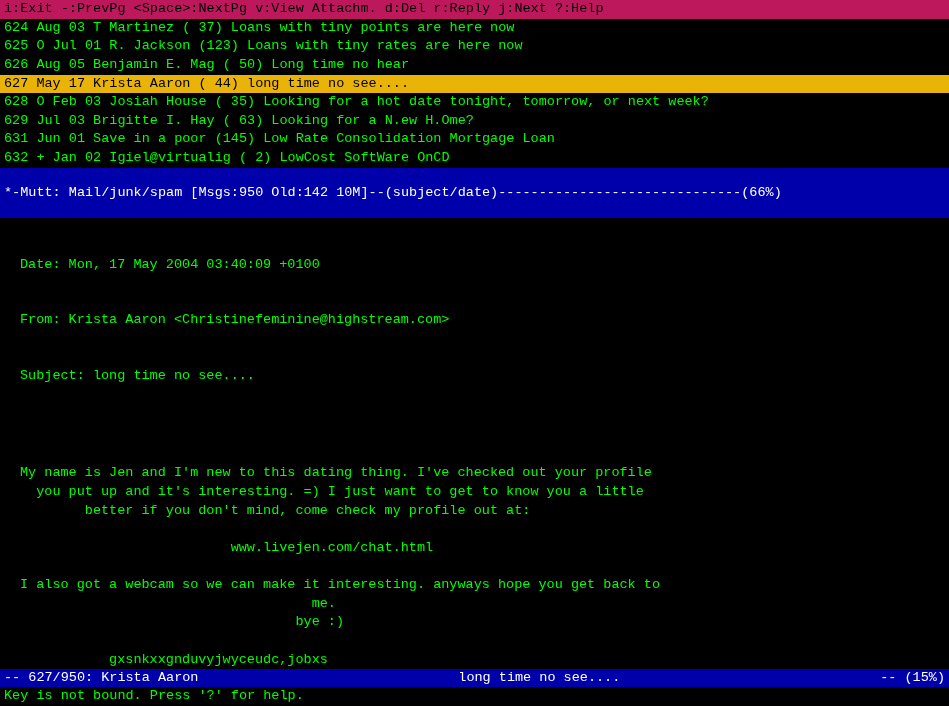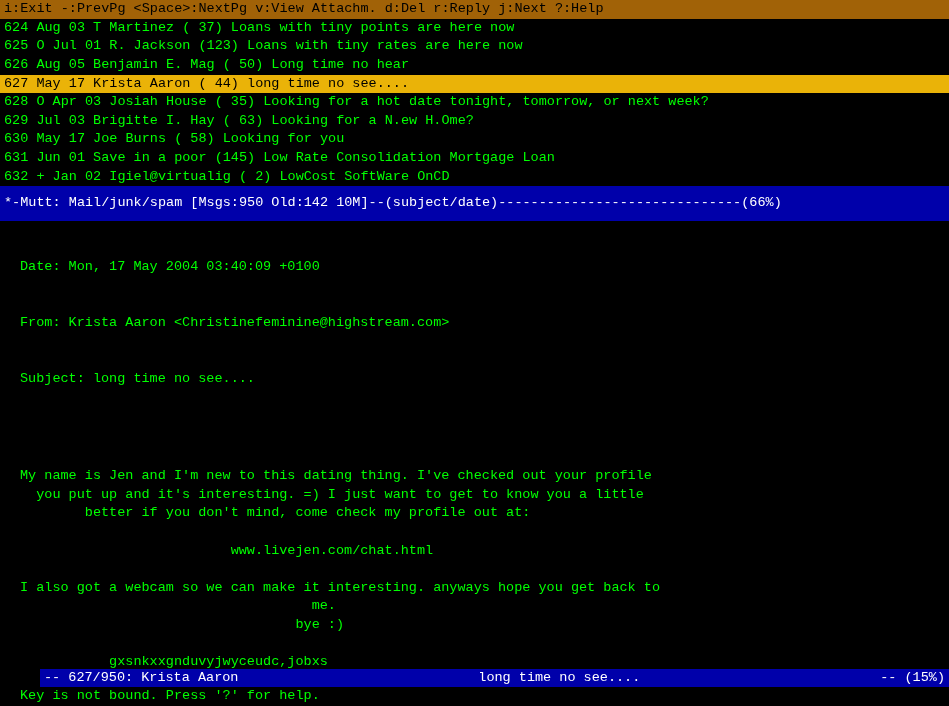--- a/index.html
+++ b/index.html
@@ -13,21 +13,21 @@
       height: 706px;
       overflow: hidden;
     }
     .screen {
       width: 949px;
       height: 706px;
       display: flex;
       flex-direction: column;
     }
     .top-bar {
-      background: #a16207;
+      background: #be185d;
       color: #000;
       padding: 0 4px;
       white-space: nowrap;
       flex-shrink: 0;
     }
     .top-bar span { color: #000; }
     .email-list {
       flex-shrink: 0;
       border-radius: 7px;
     }
@@ -36,21 +36,21 @@
       padding: 0 4px;
       color: #00ff00;
     }
     .email-row.selected {
       background: #eab308;
       color: #000;
     }
     .status-bar {
       background: #0000aa;
       color: #ffffff;
-      padding: 8px 4px;
+      padding: 16px 4px;
       white-space: nowrap;
       flex-shrink: 0;
     }
     .message-area {
       flex: 1;
       padding: 0 20px;
       color: #00ff00;
       white-space: pre;
       overflow: hidden;
     }
@@ -61,46 +61,44 @@
       color: #00ff00;
     }
     .bottom-status {
       background: #0000aa;
       color: #ffffff;
       padding: 0 4px;
       white-space: nowrap;
       flex-shrink: 0;
       display: flex;
       justify-content: space-between;
-      margin-left: 40px;
     }
     .bottom-info {
       color: #00ff00;
-      padding: 0 20px;
+      padding: 0 4px;
       white-space: nowrap;
       flex-shrink: 0;
     }
   </style>
 </head>
 <body>
 
 <div class="screen">
 
   <div class="top-bar">
     <span>i:Exit  -:PrevPg  &lt;Space&gt;:NextPg  v:View Attachm.  d:Del  r:Reply  j:Next  ?:Help</span>
   </div>
 
   <div class="email-list" id="email-list">
       <div class="email-row">624   Aug 03 T Martinez        ( 37) Loans with tiny points are here now</div>
       <div class="email-row">625 O Jul 01 R. Jackson        (123) Loans with tiny rates are here now</div>
       <div class="email-row">626   Aug 05 Benjamin E. Mag   ( 50) Long time no hear</div>
       <div class="email-row selected">627   May 17 Krista Aaron      ( 44) long time no see....</div>
-      <div class="email-row">628 O Apr 03 Josiah House      ( 35) Looking for a hot date tonight, tomorrow, or next week?</div>
+      <div class="email-row">628 O Feb 03 Josiah House      ( 35) Looking for a hot date tonight, tomorrow, or next week?</div>
       <div class="email-row">629   Jul 03 Brigitte I. Hay   ( 63) Looking for a N.ew H.Ome?</div>
-      <div class="email-row">630   May 17 Joe Burns         ( 58) Looking for you</div>
       <div class="email-row">631   Jun 01 Save in a poor    (145) Low Rate Consolidation Mortgage Loan</div>
       <div class="email-row">632 + Jan 02 Igiel@virtualig   (  2) LowCost SoftWare OnCD</div>
     </div>
 
   <div class="status-bar">
     <span>*-Mutt: Mail/junk/spam [Msgs:950 Old:142 10M]--(subject/date)------------------------------(66%)</span>
   </div>
 
   <div class="message-area">
     <div class="message-header">Date: Mon, 17 May 2004 03:40:09 +0100</div>

